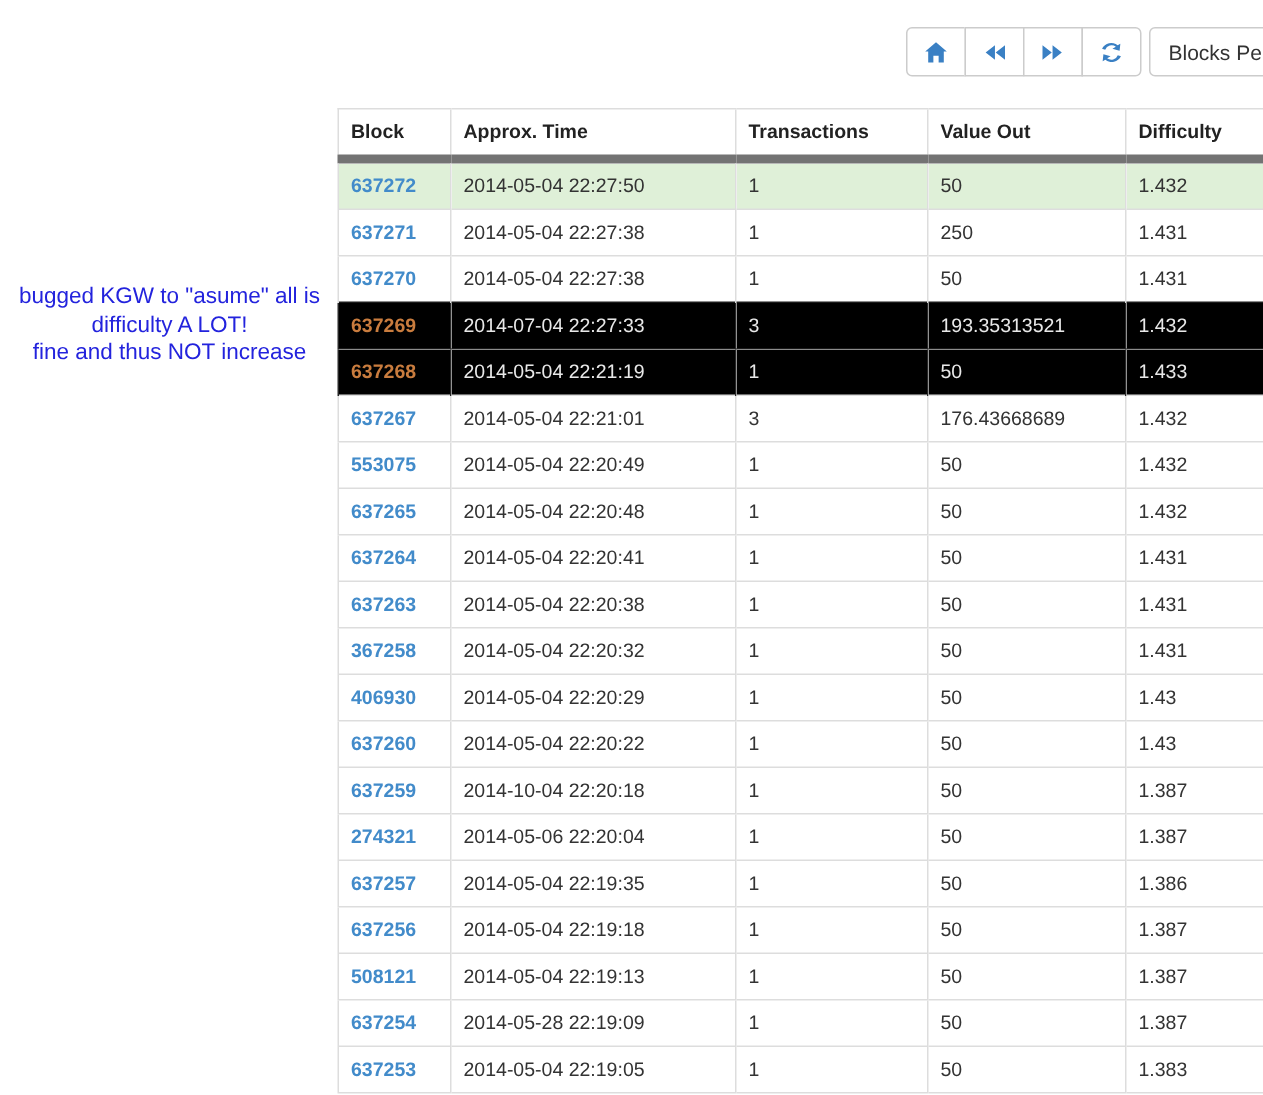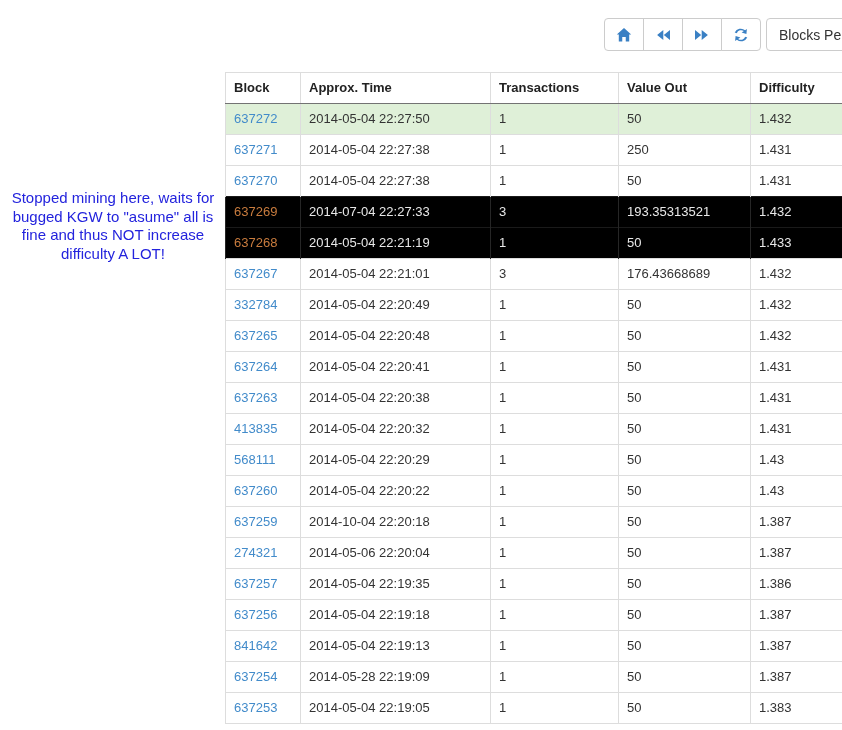--- a/index.html
+++ b/index.html
@@ -43,26 +43,26 @@
     border-bottom:1px solid #ddd;
   }
   table.blocks th, table.blocks td {
     box-sizing:border-box;
     border-left:1px solid #ddd; border-top:1px solid #ddd;
     padding:8px; line-height:14px; text-align:left;
     white-space:nowrap; overflow:hidden;
   }
   table.blocks thead th {
     font-weight:bold; color:#222;
-    border-bottom:1px solid #737373;
+    border-bottom:6px solid #737373;
   }
   tr.row-success { background:var(--success-green,#dff0d8); }
   tr.row-dark { background:#000; }
   tr.row-dark td { color:#e8e8e8; border-top-color:#1a1a1a; border-left-color:#262626;margin-top:32px; }
-  a.block-link { color:var(--link-blue,#428bca); text-decoration:none; }
+  a.block-link { color:var(--link-blue,#428bca); text-decoration:none;font-weight:bold; }
   tr.row-dark a.block-link { color:var(--dark-row-link-orange,#c97c3e); }
 </style>
 </head>
 <body>
 
 <div class="toolbar">
   <div class="btn-group">
     <button class="btn">
       <span class="icon">
         <svg viewBox="0 0 16 16">
@@ -90,24 +90,23 @@
           <path d="M13.9 2.1 L13.4 6.9 L8.6 5.5 L10.9 4.1 A4.6 4.6 0 0 0 3.8 6.2 L1.7 5.5 A6.8 6.8 0 0 1 12.1 3.2 Z"></path>
           <path d="M2.1 13.9 L2.6 9.1 L7.4 10.5 L5.1 11.9 A4.6 4.6 0 0 0 12.2 9.8 L14.3 10.5 A6.8 6.8 0 0 1 3.9 12.8 Z"></path>
         </svg>
       </span>
     </button>
   </div>
   <button class="btn btn-blocks-per">Blocks Per</button>
 </div>
 
 <div class="annotation" id="annotation">
-    <div>Stopped mining here, waits for</div>
     <div>bugged KGW to "asume" all is</div>
+    <div>difficulty A LOT!</div>
     <div>fine and thus NOT increase</div>
-    <div>difficulty A LOT!</div>
   </div>
 
 <table class="blocks">
   <colgroup>
     <col style="width:75px">
       <col style="width:190px">
       <col style="width:128px">
     <col style="width:132px">
       <col style="width:135px">
   </colgroup>
@@ -157,21 +156,21 @@
         <td>1.433</td>
       </tr>
       <tr class="row-normal">
         <td><a href="#" class="block-link">637267</a></td>
         <td>2014-05-04 22:21:01</td>
         <td>3</td>
         <td>176.43668689</td>
         <td>1.432</td>
       </tr>
       <tr class="row-normal">
-        <td><a href="#" class="block-link">332784</a></td>
+        <td><a href="#" class="block-link">553075</a></td>
         <td>2014-05-04 22:20:49</td>
         <td>1</td>
         <td>50</td>
         <td>1.432</td>
       </tr>
       <tr class="row-normal">
         <td><a href="#" class="block-link">637265</a></td>
         <td>2014-05-04 22:20:48</td>
         <td>1</td>
         <td>50</td>
@@ -185,28 +184,28 @@
         <td>1.431</td>
       </tr>
       <tr class="row-normal">
         <td><a href="#" class="block-link">637263</a></td>
         <td>2014-05-04 22:20:38</td>
         <td>1</td>
         <td>50</td>
         <td>1.431</td>
       </tr>
       <tr class="row-normal">
-        <td><a href="#" class="block-link">413835</a></td>
+        <td><a href="#" class="block-link">367258</a></td>
         <td>2014-05-04 22:20:32</td>
         <td>1</td>
         <td>50</td>
         <td>1.431</td>
       </tr>
       <tr class="row-normal">
-        <td><a href="#" class="block-link">568111</a></td>
+        <td><a href="#" class="block-link">406930</a></td>
         <td>2014-05-04 22:20:29</td>
         <td>1</td>
         <td>50</td>
         <td>1.43</td>
       </tr>
       <tr class="row-normal">
         <td><a href="#" class="block-link">637260</a></td>
         <td>2014-05-04 22:20:22</td>
         <td>1</td>
         <td>50</td>
@@ -234,21 +233,21 @@
         <td>1.386</td>
       </tr>
       <tr class="row-normal">
         <td><a href="#" class="block-link">637256</a></td>
         <td>2014-05-04 22:19:18</td>
         <td>1</td>
         <td>50</td>
         <td>1.387</td>
       </tr>
       <tr class="row-normal">
-        <td><a href="#" class="block-link">841642</a></td>
+        <td><a href="#" class="block-link">508121</a></td>
         <td>2014-05-04 22:19:13</td>
         <td>1</td>
         <td>50</td>
         <td>1.387</td>
       </tr>
       <tr class="row-normal">
         <td><a href="#" class="block-link">637254</a></td>
         <td>2014-05-28 22:19:09</td>
         <td>1</td>
         <td>50</td>

